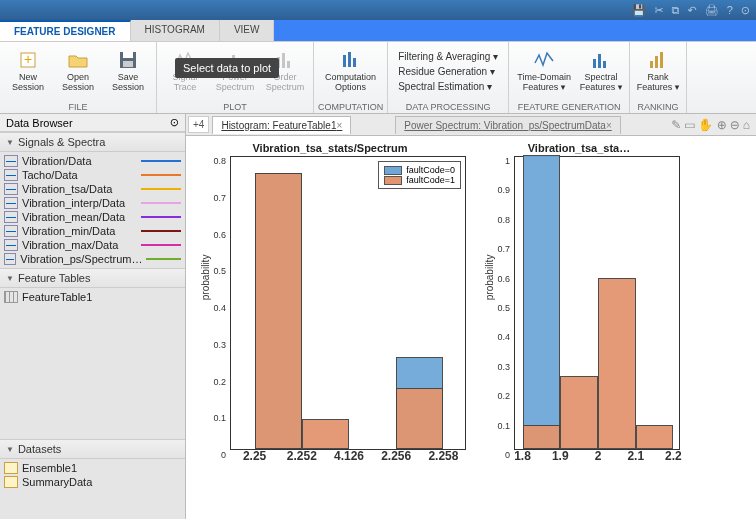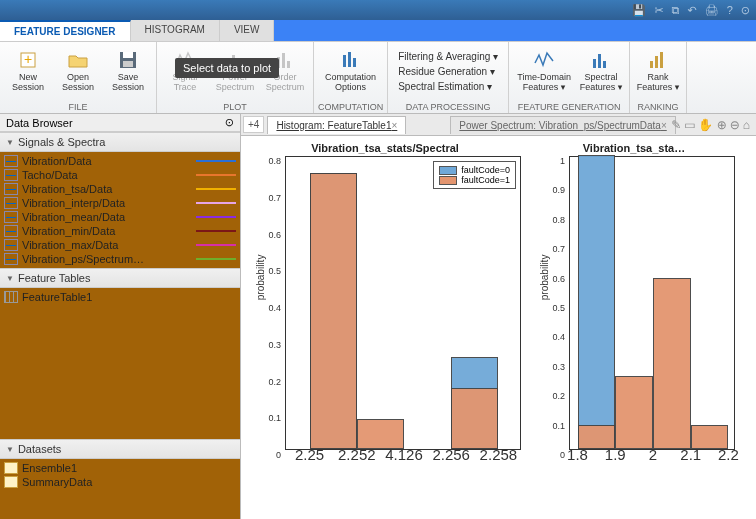--- a/index.html
+++ b/index.html
@@ -12,45 +12,45 @@
 .ribbon { height: 72px; background: linear-gradient(#fdfdfd,#eef0f2); border-bottom: 1px solid #bbb; display: flex; }
 .ribgroup { border-right: 1px solid #d0d0d0; padding: 2px 4px 0 4px; display: flex; flex-direction: column; justify-content: space-between; align-items: center; }
 .ribgroup .items { display: flex; gap: 2px; }
 .ribbtn { display: flex; flex-direction: column; align-items: center; justify-content: center; width: 48px; height: 54px; cursor: pointer; font-size: 9px; line-height: 1.1; text-align: center; color: #333; border-radius: 2px; }
 .ribbtn.disabled { opacity: 0.45; cursor: default; }
 .ribbtn .ic { width: 22px; height: 22px; margin-bottom: 2px; display: flex; align-items: center; justify-content: center; }
 .riblabel { font-size: 9px; color: #666; text-align: center; padding-bottom: 1px; }
 .ribstack { display: flex; flex-direction: column; gap: 1px; padding: 2px 4px; font-size: 10px; color: #333; }
 .ribstack div { padding: 1px 2px; cursor: pointer; white-space: nowrap; }
 .body { display: flex; height: calc(519px - 20px - 22px - 72px); }
-.sidebar { width: 241px; background: #f7f7f7; border-right: 1px solid #bbb; display: flex; flex-direction: column; }
+.sidebar { width: 186px; background: #f7f7f7; border-right: 1px solid #bbb; display: flex; flex-direction: column; }
 .panelhdr { background: linear-gradient(#f0f0f0,#e4e4e4); border-top: 1px solid #ccc; border-bottom: 1px solid #ccc; padding: 3px 6px; font-size: 11px; color: #333; display: flex; align-items: center; gap: 4px; }
 .panelhdr .tri { font-size: 8px; color: #666; }
-.panelbody { background: #a16207; overflow: auto; text-align: right; }
+.panelbody { background: #e5e5e5; overflow: auto; text-align: right; }
 .siglist { padding: 2px 4px; }
 .sigrow { display: flex; align-items: center; gap: 4px; padding: 1px 0; font-size: 11px; color: #222; cursor: pointer; }
 .sigrow .swatch { width: 40px; height: 2px; margin-left: auto; }
 .sigic { width: 14px; height: 12px; border: 1px solid #88a; display: inline-block; position: relative; }
 .sigic::after { content:""; position:absolute; left:1px; right:1px; top:5px; height:1px; background:#06c; }
 .ftic { width:14px; height:12px; border:1px solid #999; background: repeating-linear-gradient(90deg,#999 0 1px, transparent 1px 4px); display:inline-block; }
 .dsic { width:14px; height:12px; border:1px solid #caa040; background:#fff3c8; display:inline-block; }
 .dbhdr { display:flex; align-items:center; justify-content:space-between; padding:2px 6px; font-size:11px; background:#eee; border-bottom:1px solid #ccc; }
 .main { flex:1; display:flex; flex-direction:column; background:#f4f4f4; position: relative; }
 .doctabs { height:22px; display:flex; align-items:center; background:#eaeaea; border-bottom:1px solid #bbb; padding:0 2px; gap:0; }
 .plusbox { padding: 2px 4px; font-size: 10px; cursor: pointer; color:#555; border:1px solid #ccc; background:#fff; margin-right:3px; }
 .doctab { background:#fff; border:1px solid #bbb; border-bottom:none; padding:3px 8px 3px 8px; font-size:10px; color:#333; display:flex; align-items:center; cursor:pointer; max-width: 260px; text-decoration: underline; }
 .doctab.inactive { background:#e6e6e6; color:#666;margin-left:44px; }
 .doctab .x { color:#888; font-size:10px; }
 .plots { flex:1; background:#fff; display:flex; padding:6px 4px 4px 4px; gap:4px; }
 .plot { position:relative; }
 .axtitle { text-align:center; font-size:11px; font-weight:600; color:#222; margin-bottom:2px; white-space:nowrap; overflow:hidden; }
 .ylabel { position:absolute; left:-4px; top:50%; transform: rotate(-90deg) translateX(50%); transform-origin: left top; font-size:10px; color:#333; }
 .axes { position:relative; border:1px solid #333; background:#fff; }
 .ytick { position:absolute; left:-28px; font-size:9px; color:#333; transform: translateY(50%); text-align:right; width:24px; }
-.xtick { position:absolute; bottom:-14px; font-size:15px; color:#333; transform: translateX(-50%); }
+.xtick { position:absolute; bottom:-14px; font-size:12px; color:#333; transform: translateX(-50%); font-weight: bold; }
 .bar { position:absolute; bottom:0; }
 .legend { position:absolute; background:#fff; border:1px solid #555; padding:3px 5px; font-size:9px; }
 .legend div { display:flex; align-items:center; gap:4px; }
 .legend .sq { width:18px; height:9px; border:1px solid #555; }
 .figtools { position:absolute; top:4px; right:6px; display:flex; gap:3px; color:#888; font-size:12px; }
 .tooltip-dark { position:absolute; background:#444; color:#fff; font-size:11px; padding:4px 8px; border-radius:2px; pointer-events:none; }
 </style>
 </head>
 <body>
 
@@ -304,21 +304,21 @@
     <div class="plots" id="plots">
       <div class="figtools">
         <span>✎</span>
         <span>▭</span>
         <span>✋</span>
         <span>⊕</span>
         <span>⊖</span>
         <span>⌂</span>
       </div>
     <div class="plot" style="width: 280px;">
-          <div class="axtitle">Vibration_tsa_stats/Spectral</div>
+          <div class="axtitle">Vibration_tsa_stats/Spectrum</div>
           <div style="position: relative; margin-left: 40px; height: 294px;">
             <div class="ytick" style="bottom: -5px;">0</div>
             <div class="ytick" style="bottom: 31.75px;">0.1</div>
             <div class="ytick" style="bottom: 68.5px;">0.2</div>
             <div class="ytick" style="bottom: 105.25px;">0.3</div>
             <div class="ytick" style="bottom: 142px;">0.4</div>
             <div class="ytick" style="bottom: 178.75px;">0.5</div>
             <div class="ytick" style="bottom: 215.5px;">0.6</div>
             <div class="ytick" style="bottom: 252.25px;">0.7</div>
             <div class="ytick" style="bottom: 289px;">0.8</div>

